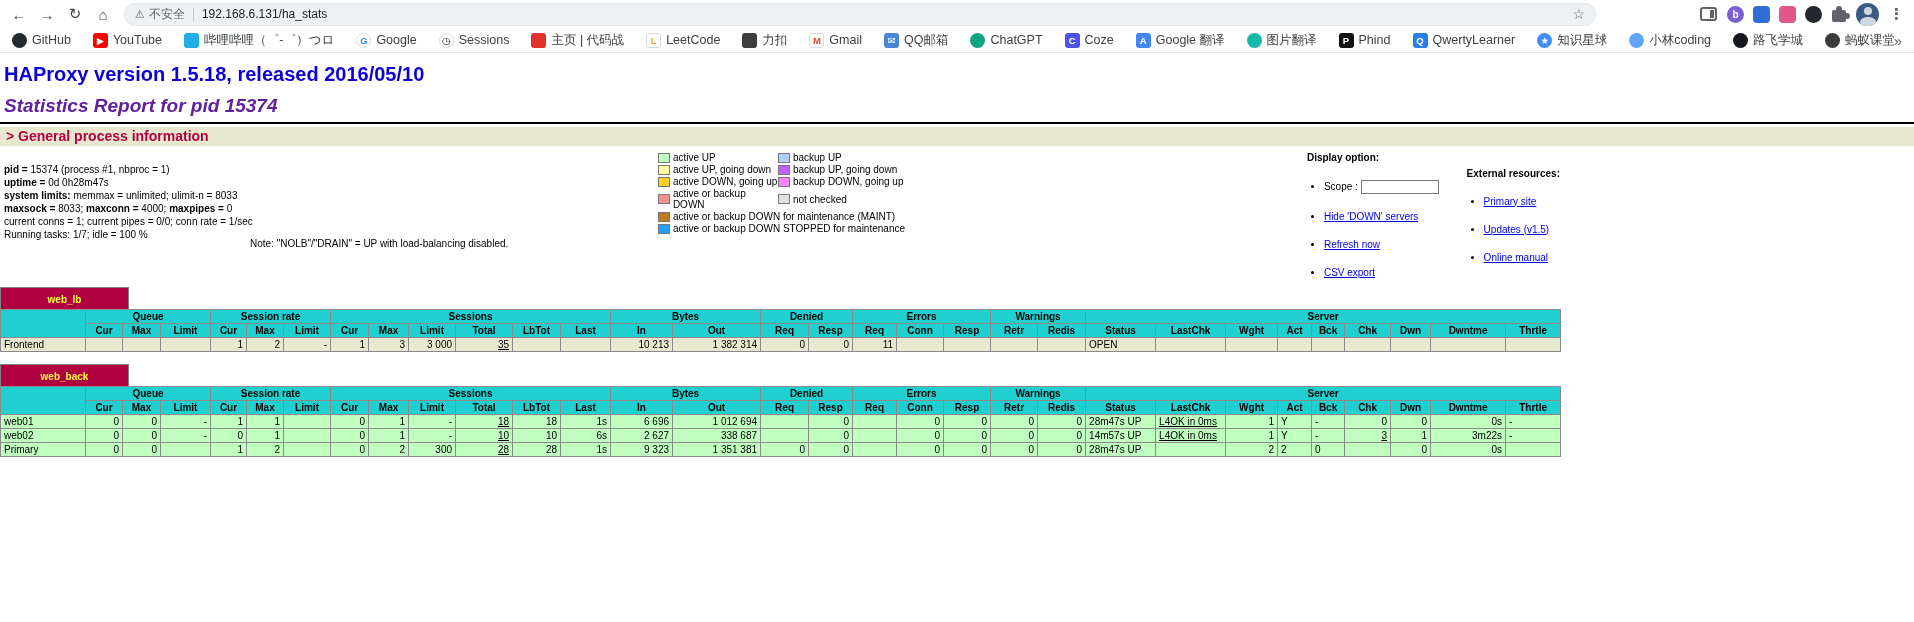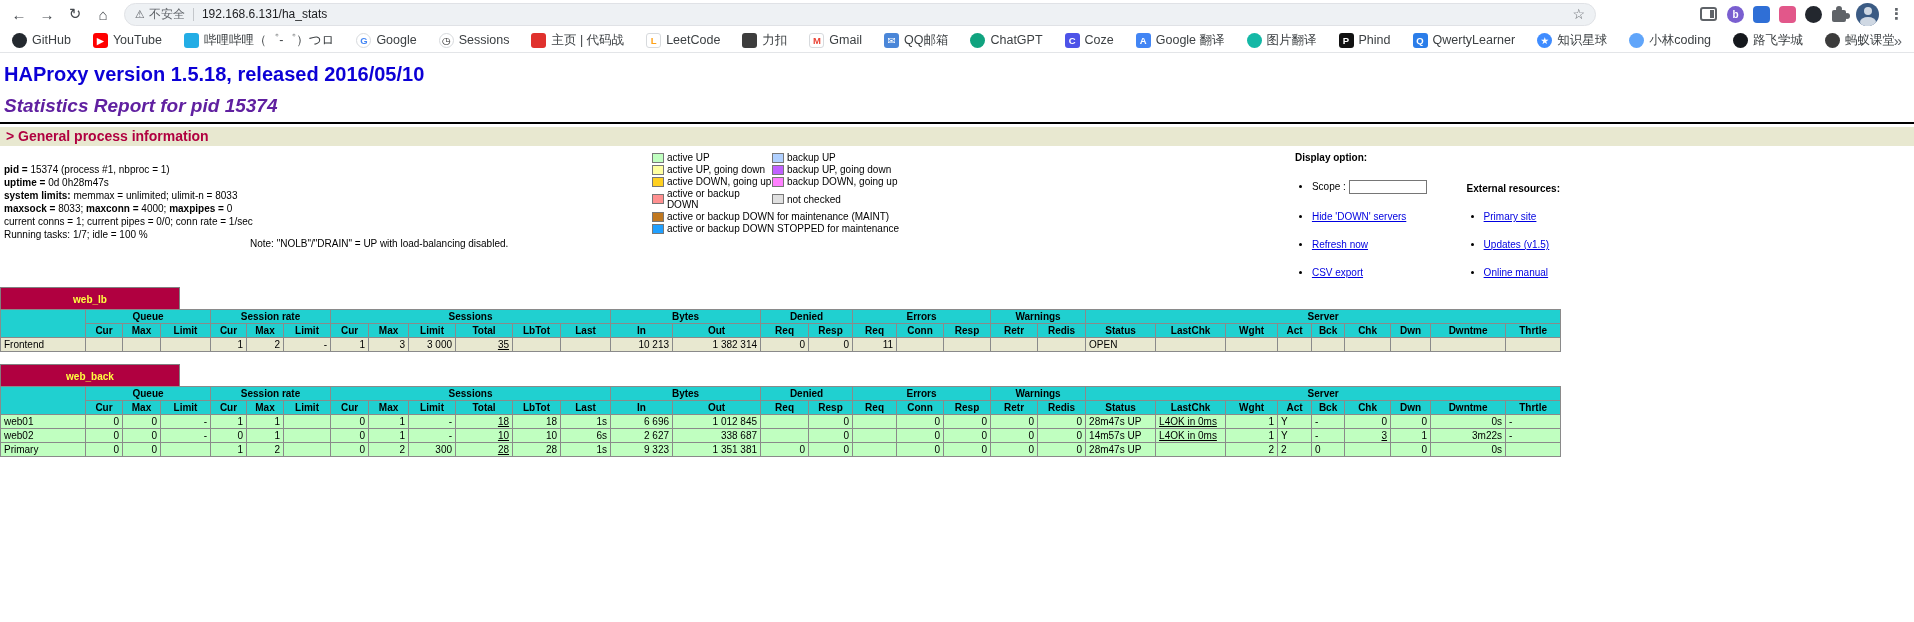--- a/index.html
+++ b/index.html
@@ -53,30 +53,30 @@
            font-weight: bold; margin: 3px 0 0 -4px; padding: 1px 0 2px 6px; }
 
   .info-row { width: 1556px; display: flex; margin-top: 4px; font-size: 10px; }
   .proc-info { width: 252px; line-height: 1.3; white-space: nowrap; margin-top: 13px; }
   .legend-zone { flex: 1; display: flex; flex-direction: column; align-items: center; padding-top: 2px; }
   .legend-row { display: flex; align-items: center; margin-bottom: 1px; }
   .legend-cell { display: flex; align-items: center; }
   .legend-cell.first { width: 120px; }
   .swatch { width: 12px; height: 10px; border: 1px solid #777; margin-right: 3px; flex: none; }
   .legend-note { margin-top: 3px; white-space: nowrap; align-self: flex-start; margin-left: -6px; }
-  .opts { display: flex; gap: 40px; align-items: flex-end; padding-top: 2px; }
+  .opts { display: flex; gap: 28px; align-items: center; padding-top: 2px; }
   .opt-heading { font-weight: bold; }
   .opt-list { list-style: disc; margin: 2px 0 0 0; padding-left: 17px; }
   .opt-list li { margin-top: 17px; }
   .opt-list a { color: #0000e0; cursor: pointer; }
   .scope-input { width: 78px; height: 14px; border: 1px solid #767676; font-size: 10px; background: #fff; vertical-align: middle; }
 
   .px-wrap { width: 1560px; margin: 12px 0 0 -4px; }
   .px-wrap.first { margin-top: 9px; }
-  .pxname-bar { width: 180px; background: var(--pxname-bg, #b00040); border: 1px solid #808080; border-bottom: none;
+  .pxname-bar { width: 129px; background: var(--pxname-bg, #b00040); border: 1px solid #808080; border-bottom: none;
                 text-align: center; padding: 1px 0 2px 0; }
   .px-link { color: var(--pxname-text, #ffff40); font-weight: bold; font-size: 10px; text-decoration: none; }
   table.tbl { border-collapse: collapse; table-layout: fixed; width: 1560px; font-size: 10px; }
   .tbl th, .tbl td { border: 1px solid #8a8a8a; padding: 1px 3px; white-space: nowrap; overflow: hidden; }
   .tbl th { background: var(--header-bg, #20d0d0); font-weight: bold; text-align: center; color: #000; }
   .tbl td { text-align: right; background: #fff; }
   .tbl td.ac { text-align: left; }
   tr.frontend td { background: var(--frontend-row, #e8e8d0); }
   tr.active-up td { background: var(--active-up-row, #c0ffc0); }
   .tbl u { cursor: pointer; }
@@ -502,21 +502,21 @@
               <td>1</td>
               <td>1</td>
               <td></td>
               <td>0</td>
               <td>1</td>
               <td>-</td>
               <td><u>18</u></td>
               <td>18</td>
               <td>1s</td>
               <td>6 696</td>
-              <td>1 012 845</td>
+              <td>1 012 694</td>
               <td></td>
               <td>0</td>
               <td></td>
               <td>0</td>
               <td>0</td>
               <td>0</td>
               <td>0</td>
               <td class="ac">28m47s UP</td>
               <td class="ac"><u>L4OK in 0ms</u></td>
               <td>1</td>

